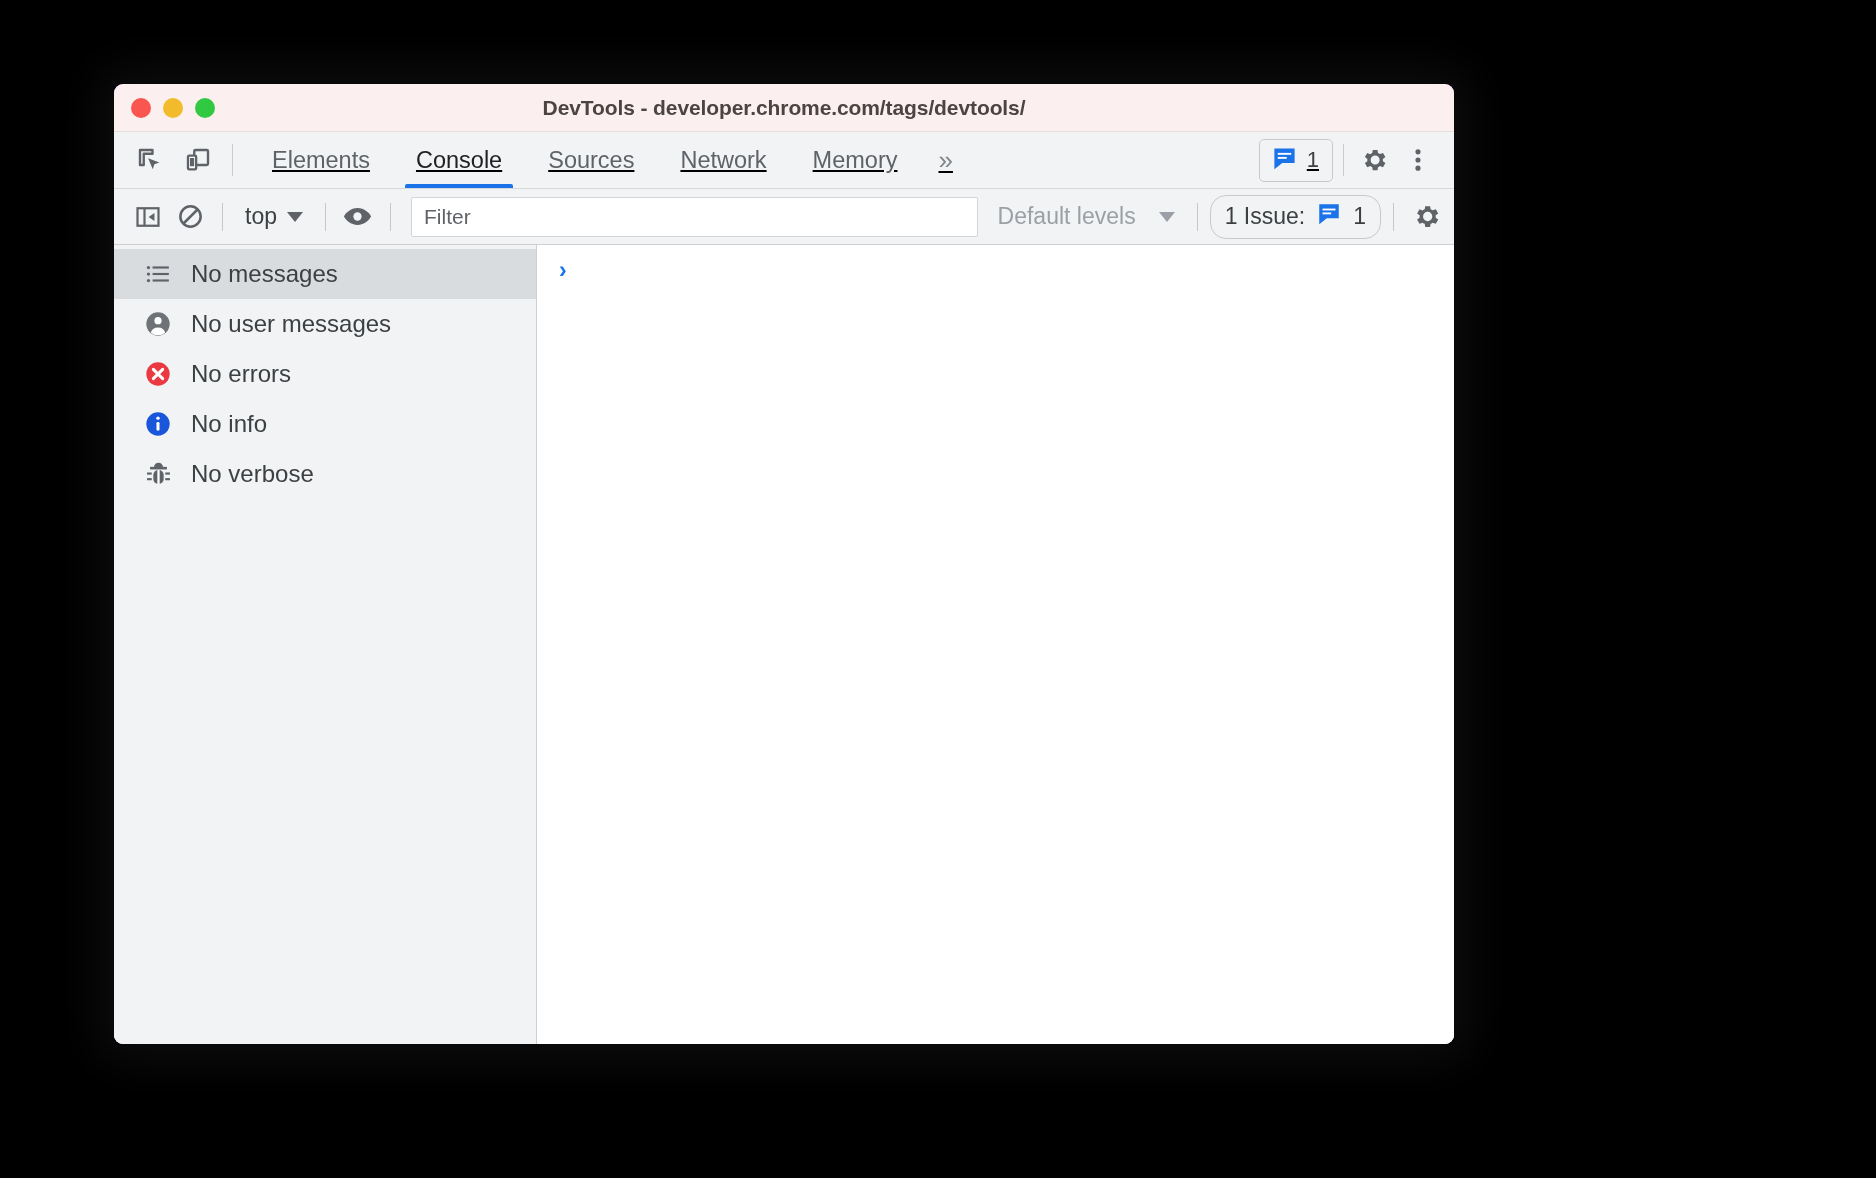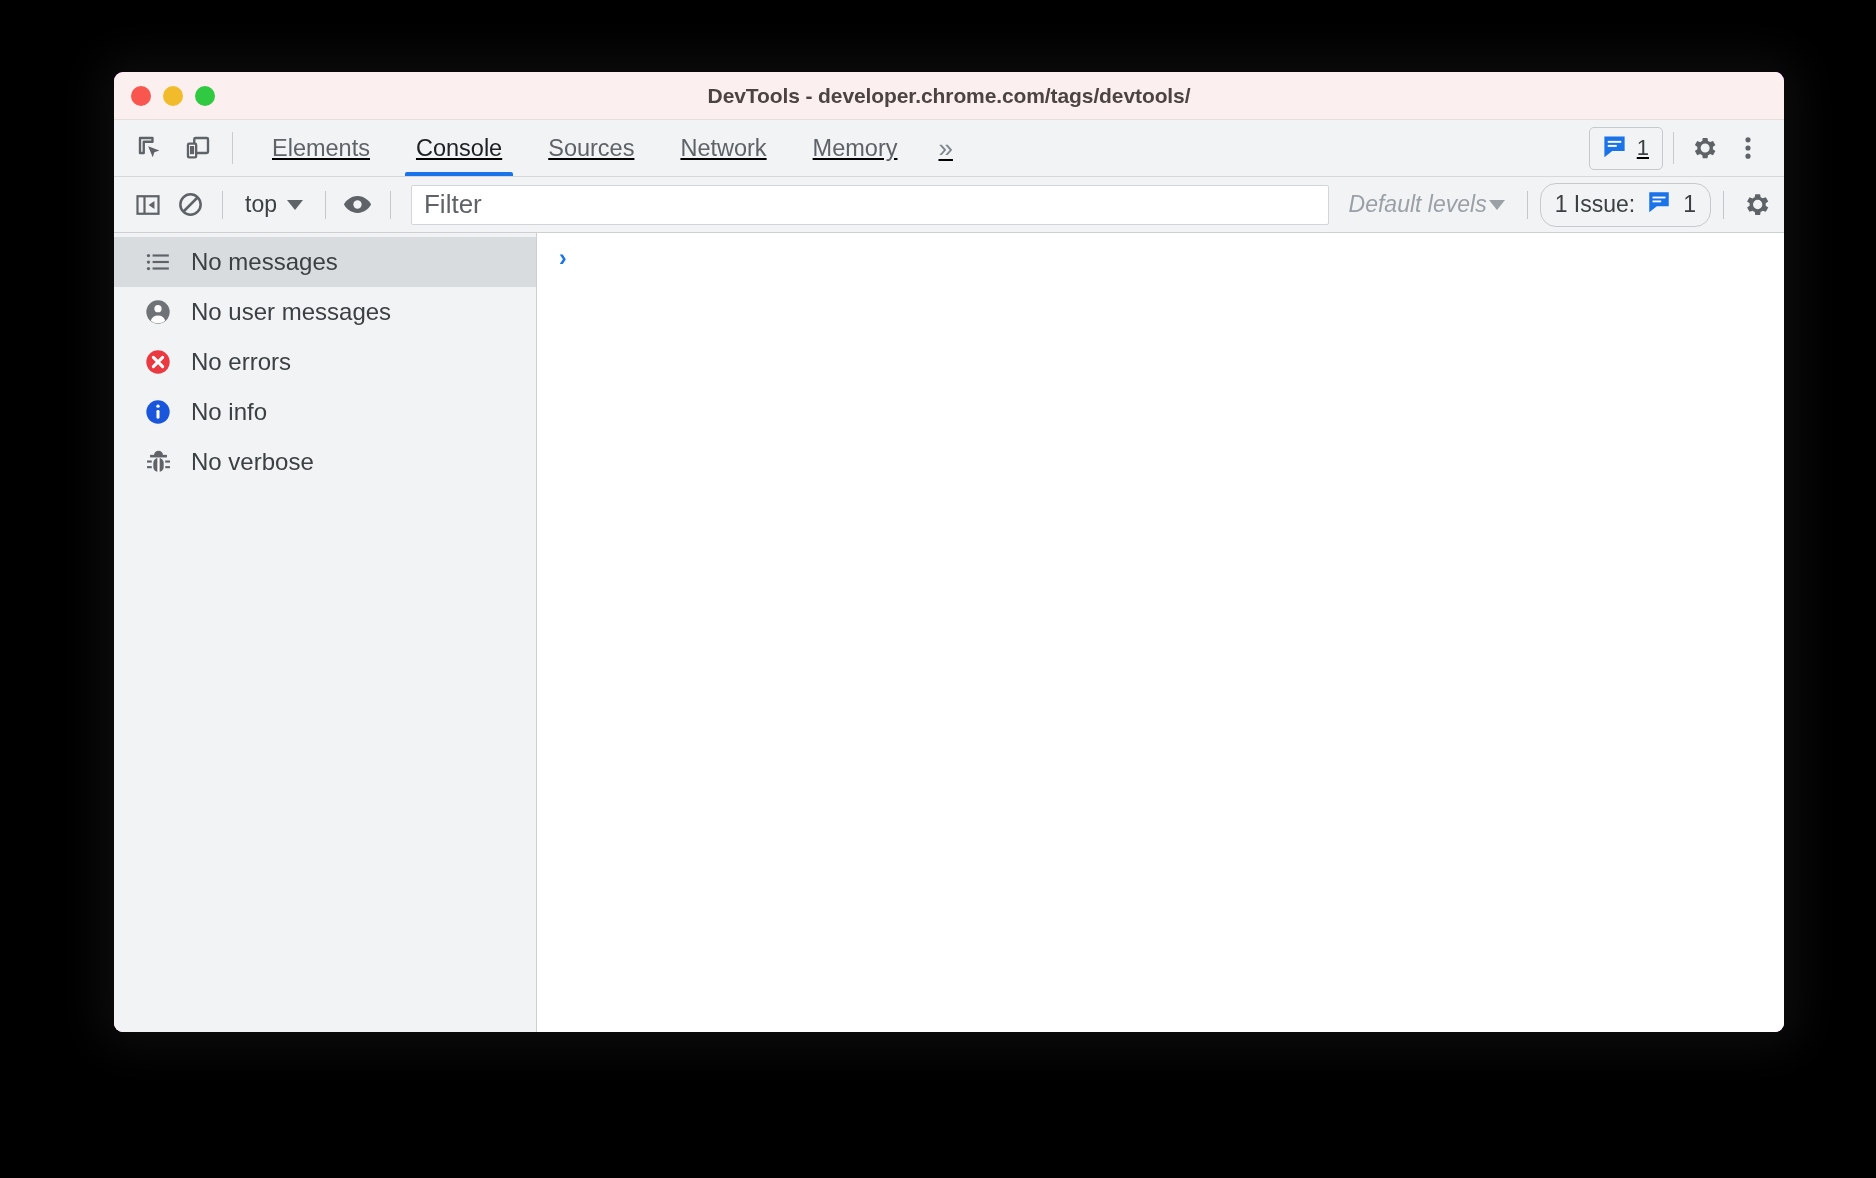--- a/index.html
+++ b/index.html
@@ -16,22 +16,22 @@
     position: relative;
     width: 1876px;
     height: 1178px;
     background: #000000;
   }
 
   
   .window {
     position: absolute;
     left: 114px;
-    top: 72px;
-    width: 1670px;
+    top: 84px;
+    width: 1340px;
     height: 960px;
     background: #d946ef;
     border-radius: 9px;
     overflow: hidden;
     box-shadow: 0 0 46px 16px rgba(255,255,255,0.05);
   }
 
   
   .titlebar {
     position: relative;
@@ -170,37 +170,36 @@
     border-right: 8px solid transparent;
     border-top: 10px solid #5f6368;
   }
   .filter-input {
     flex: 1;
     height: 40px;
     margin: 13px 8px;
     background: #ffffff;
     border: 1px solid #d3d6d9;
     border-radius: 2px;
-    font-size: 26px;
+    font-size: 21px;
     color: #3c4043;
     padding: 0 12px;
     font-family: "Liberation Sans", sans-serif;
     outline: none;
   }
   .filter-input::placeholder { color: #5f6368; }
   .levels {
     display: flex;
     align-items: center;
-    gap: 2px;
+    gap: 23px;
     padding: 0 10px;
     font-size: 23px;
     color: #9aa0a6;
     cursor: pointer;
     white-space: nowrap;
-    font-style: italic;
   }
   .levels .caret { border-top-color: #9aa0a6; }
   .issue-chip2 {
     display: flex;
     align-items: center;
     gap: 11px;
     border: 1px solid #c7cacd;
     border-radius: 16px;
     padding: 5px 14px;
     cursor: pointer;

